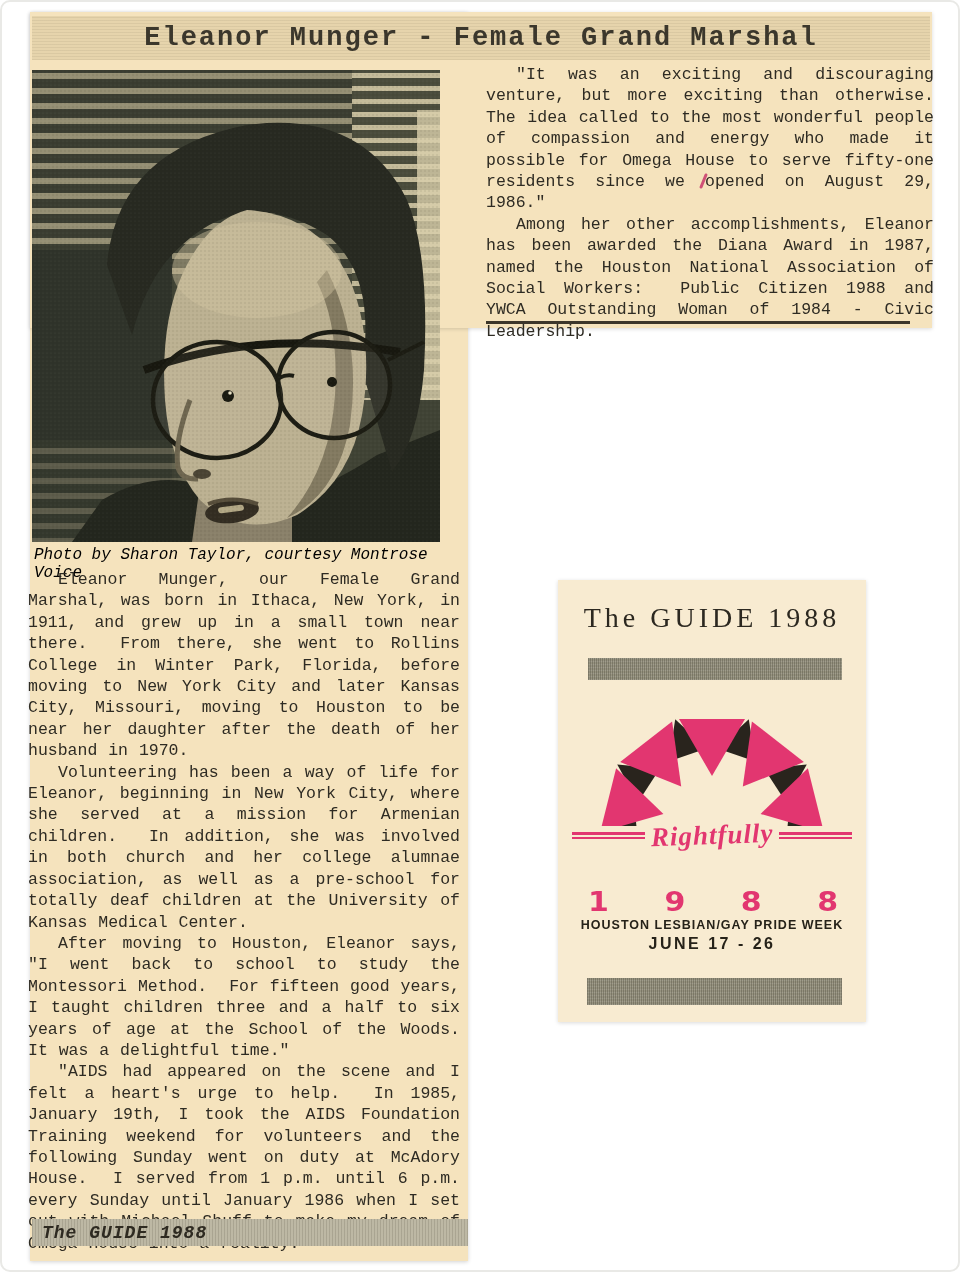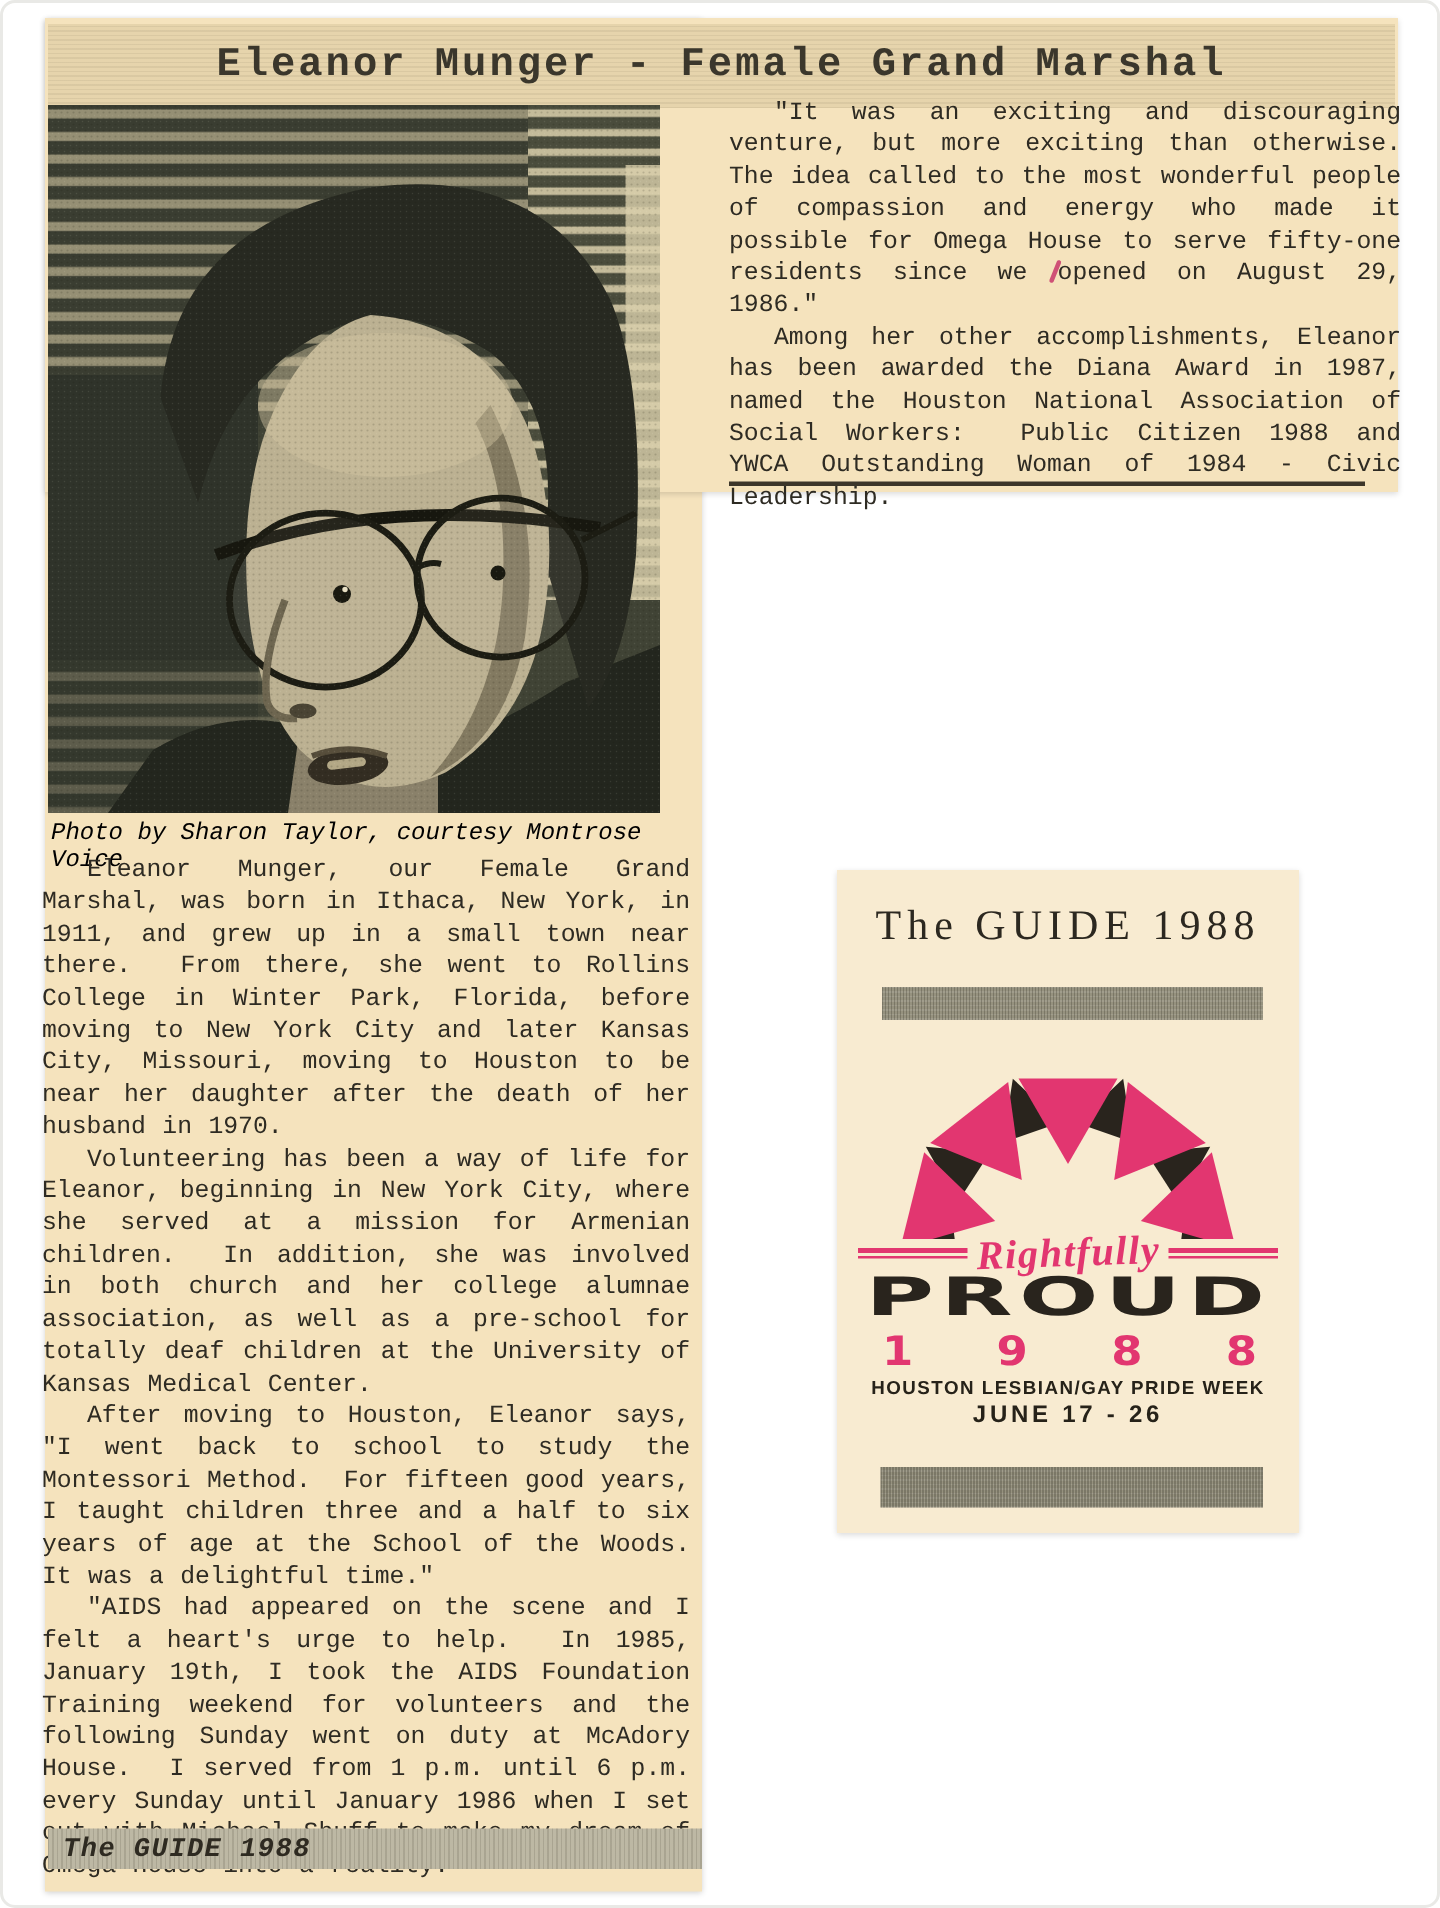--- a/index.html
+++ b/index.html
@@ -13,21 +13,21 @@
   
   .clip-left {
     position:absolute; left:28px; top:10px; width:438px; height:1249px;
     background:#f5e3bd; box-shadow:0 1px 4px rgba(0,0,0,.18);
   }
   .clip-top {
     position:absolute; left:28px; top:10px; width:902px; height:316px;
     background:#f5e3bd; box-shadow:0 1px 4px rgba(0,0,0,.15);
   }
   .title-band {
-    position:absolute; left:30px; top:14px; width:898px; height:56px;
+    position:absolute; left:30px; top:14px; width:898px; height:44px;
     background:#e6d4ac;
     background-image:repeating-linear-gradient(0deg, rgba(110,100,75,.10) 0 1px, rgba(0,0,0,0) 1px 3px);
     display:flex; align-items:center; justify-content:center;
   }
   .title-band .title-text {
     font-family:"Liberation Mono","DejaVu Sans Mono",monospace;
     font-size:27px; font-weight:700; letter-spacing:2px; color:#3b372c;
   }
   
   .photo-frame { position:absolute; left:30px; top:68px; width:408px; height:472px; }
@@ -211,23 +211,20 @@
         <polygon points="-33,-25 33,-25 0,32" transform="translate(223.6,130.2) rotate(76)"></polygon>
       </g>
     </svg>
 
     <div class="rightfully-row">
       <span class="pink-line"></span>
       <span class="rightfully-text">Rightfully</span>
       <span class="pink-line"></span>
     </div>
 
-    <div class="proud-row">
-      <span class="proud-text">PROUD</span>
-    </div>
 
     <div class="digits-row">
       <span class="digit">1</span>
       <span class="digit">9</span>
       <span class="digit">8</span>
       <span class="digit">8</span>
     </div>
 
     <div class="houston-line">HOUSTON LESBIAN/GAY PRIDE WEEK</div>
     <div class="june-line">JUNE 17 - 26</div>

